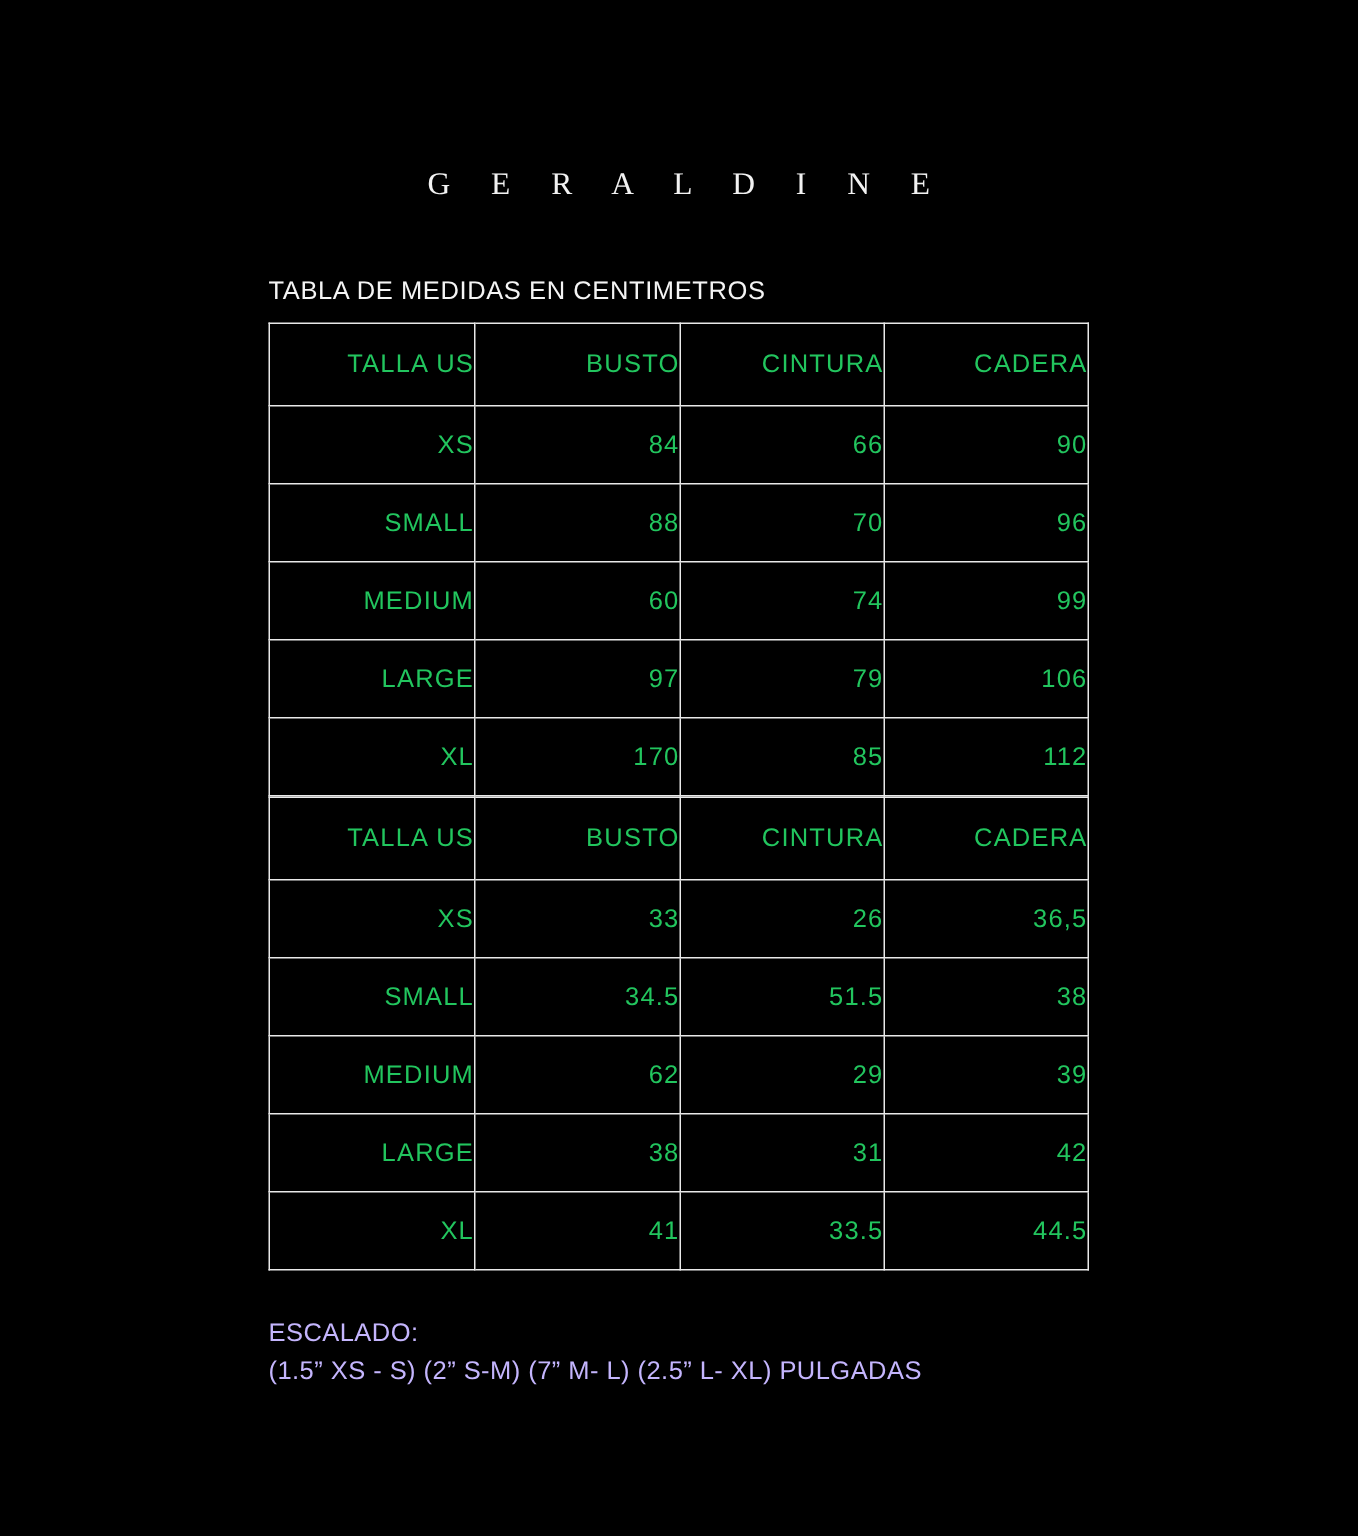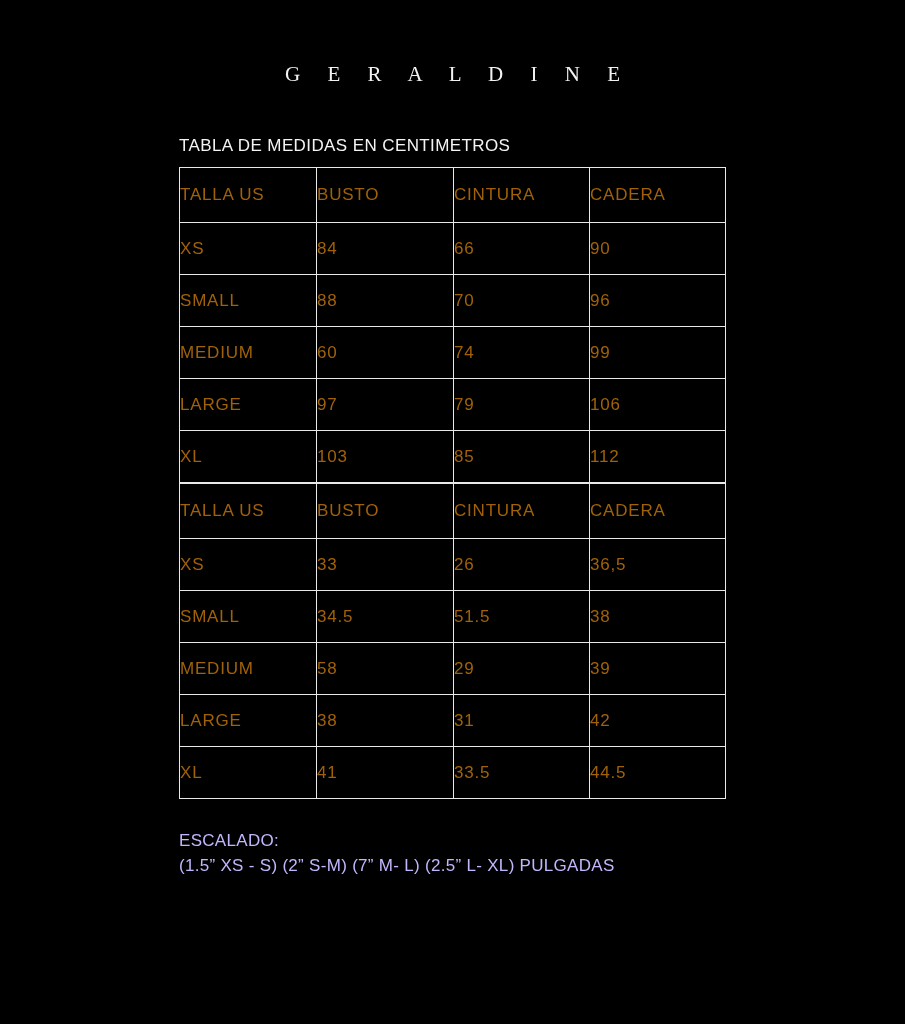--- a/index.html
+++ b/index.html
@@ -22,20 +22,21 @@
   }
   .brand {
     text-align: center;
     font-family: "Liberation Serif", serif;
     font-size: 21px;
     letter-spacing: 11px;
     font-weight: 400;
     color: #f2f2f2;
     padding-top: 62px;
     text-indent: 11px;
+    margin-top: 48px;
   }
   .content {
     padding: 0 108px 0 179px;
     box-sizing: border-box;
   }
   .section-title {
     font-family: "Liberation Sans", sans-serif;
     font-size: 17px;
     letter-spacing: 0.4px;
     color: #f4f4f4;
@@ -47,25 +48,25 @@
     margin-top: 34px;
   }
   table.size-table {
     width: 546px;
     border-collapse: collapse;
     table-layout: fixed;
   }
   table.size-table td,
   table.size-table th {
     border: 1px solid #e9e9e9;
-    text-align: left;
+    text-align: right;
     font-weight: 400;
     font-size: 17px;
     letter-spacing: 0.8px;
-    color: #a16207;
+    color: #22c55e;
     height: 51px;
     padding: 0;
     font-family: "Liberation Sans", sans-serif;
   }
   table.size-table th {
     height: 54px;
   }
   table.size-table col.c1 { width: 137px; }
   table.size-table col.c2 { width: 137px; }
   table.size-table col.c3 { width: 136px; }
@@ -125,21 +126,21 @@
           <td>99</td>
         </tr>
         <tr>
           <td>LARGE</td>
           <td>97</td>
           <td>79</td>
           <td>106</td>
         </tr>
         <tr>
           <td>XL</td>
-          <td>103</td>
+          <td>170</td>
           <td>85</td>
           <td>112</td>
         </tr>
       </tbody>
     </table>
 
 
     <table class="size-table">
       <colgroup>
           <col class="c1">
@@ -163,21 +164,21 @@
           <td>36,5</td>
         </tr>
         <tr>
           <td>SMALL</td>
           <td>34.5</td>
           <td>51.5</td>
           <td>38</td>
         </tr>
         <tr>
           <td>MEDIUM</td>
-          <td>58</td>
+          <td>62</td>
           <td>29</td>
           <td>39</td>
         </tr>
         <tr>
           <td>LARGE</td>
           <td>38</td>
           <td>31</td>
           <td>42</td>
         </tr>
         <tr>

